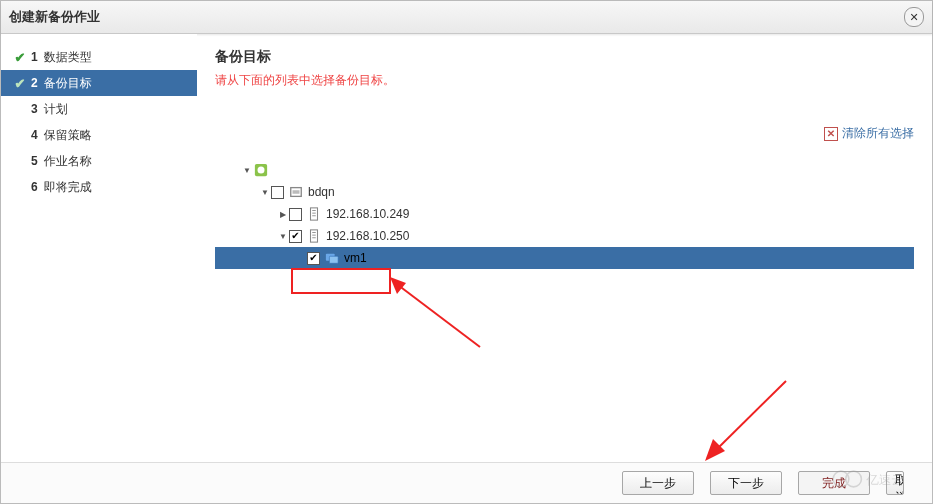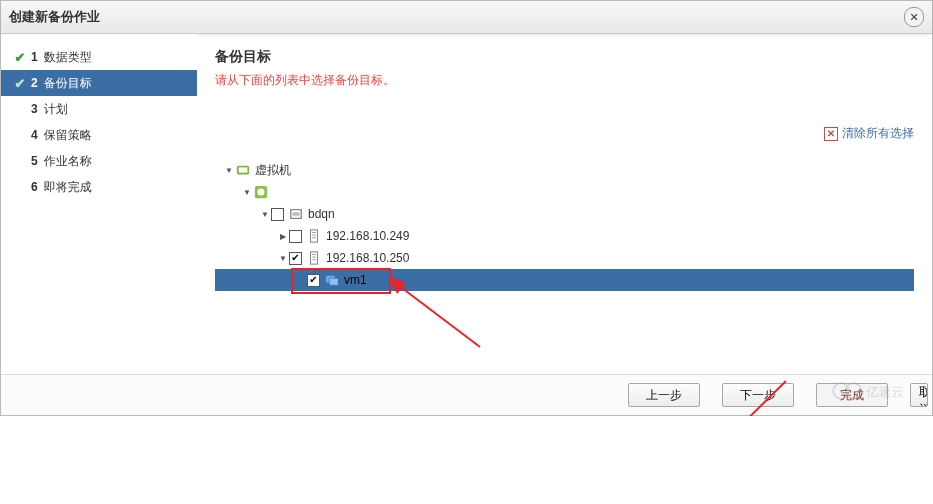--- a/index.html
+++ b/index.html
@@ -1,16 +1,16 @@
 <!DOCTYPE html>
 <html><head>
 <meta charset="utf-8">
 <style>
   html,body{margin:0;padding:0;font-family:"Microsoft YaHei",Arial,sans-serif;font-size:12px;color:#333;background:#fff}
-  .window{width:933px;height:416px;position:relative;box-sizing:border-box;display:flex;flex-direction:column;border:1px solid #bbb}
+  .window{width:933px;height:504px;position:relative;box-sizing:border-box;display:flex;flex-direction:column;border:1px solid #bbb}
   .titlebar{height:32px;background:linear-gradient(#f7f7f7,#e9e9e9);border-bottom:1px solid #c8c8c8;display:flex;align-items:center;padding:0 8px;box-shadow:0 1px 2px rgba(0,0,0,.1)}
   .titlebar .title{font-weight:bold;font-size:13px;color:#333;flex:1}
   .close-btn{width:18px;height:18px;border:1px solid #999;border-radius:9px;display:flex;align-items:center;justify-content:center;cursor:pointer;background:#f4f4f4;font-size:11px;line-height:1}
   .body{display:flex;flex:1;min-height:0}
   .sidebar{width:196px;background:#fff;padding-top:10px}
   .step{display:flex;align-items:center;height:26px;padding-left:12px;font-size:12px;color:#333}
   .step .chk{width:14px;display:inline-block;color:#3a9d3a;font-weight:bold;font-size:13px;margin-right:4px;text-align:center}
   .step .chk.hidden{visibility:hidden}
   .step .num{font-weight:bold;margin-right:6px}
   .step.active{background:#3a6ea5;color:#fff}
@@ -32,21 +32,21 @@
   .chkbox.checked::after{content:"✔";color:#000;font-size:10px}
   .icon{width:16px;height:16px;display:inline-flex;align-items:center;justify-content:center;margin-right:4px}
   .icon svg{width:14px;height:14px}
   .label{white-space:nowrap}
   .row.selected{background:#3a6ea5;color:#000000}
   .row.selected .chkbox{background:#fff;color:#000}
   .highlight-box{position:absolute;border:2px solid #e22;pointer-events:none}
   .arrow-svg{position:absolute;pointer-events:none}
   .arrow-svg line{stroke:#e22;stroke-width:2}
   .arrow-svg polygon{fill:#e22}
-  .footer{height:40px;border-top:1px solid #ddd;display:flex;align-items:center;justify-content:flex-end;padding-right:4px;gap:22px;background:#fbfbfb}
+  .footer{height:40px;border-top:1px solid #ddd;display:flex;align-items:center;justify-content:flex-end;padding-right:28px;gap:16px;background:#fbfbfb}
   .btn{min-width:72px;height:24px;border:1px solid #a7a7a7;background:linear-gradient(#fdfdfd,#ececec);border-radius:2px;font-size:12px;cursor:pointer;padding:0 8px}
   .btn:disabled{color:#7f1d1d;cursor:default;background:#f4f4f4}
   .watermark{position:absolute;right:8px;bottom:10px;opacity:.35;pointer-events:none}
   .watermark svg{height:22px}
 </style>
 </head>
 <body>
 
 <div class="window">
 
@@ -95,31 +95,20 @@
       <p class="desc">请从下面的列表中选择备份目标。</p>
 
       <div class="clear-row">
         <span class="clear-link">
           <span class="xbox">✕</span><span>清除所有选择</span>
         </span>
       </div>
 
       <div class="tree-wrap" style="position:relative">
 
-        <div class="row">
-          <span class="indent" style="width:8px"></span>
-          <span class="caret open"></span>
-          <span class="icon">
-            <svg viewBox="0 0 16 16">
-                <rect x="1" y="3" width="14" height="10" rx="2" fill="#7cb342"></rect>
-                <rect x="3" y="5" width="10" height="6" fill="#fff"></rect>
-              </svg>
-          </span>
-          <span class="label">虚拟机</span>
-        </div>
 
         <div class="row">
           <span class="indent" style="width:26px"></span>
           <span class="caret open"></span>
           <span class="icon">
             <svg viewBox="0 0 16 16">
                 <rect x="1" y="1" width="14" height="14" rx="2" fill="#8bc34a"></rect>
                 <circle cx="8" cy="8" r="4" fill="#fff"></circle>
               </svg>
           </span>

